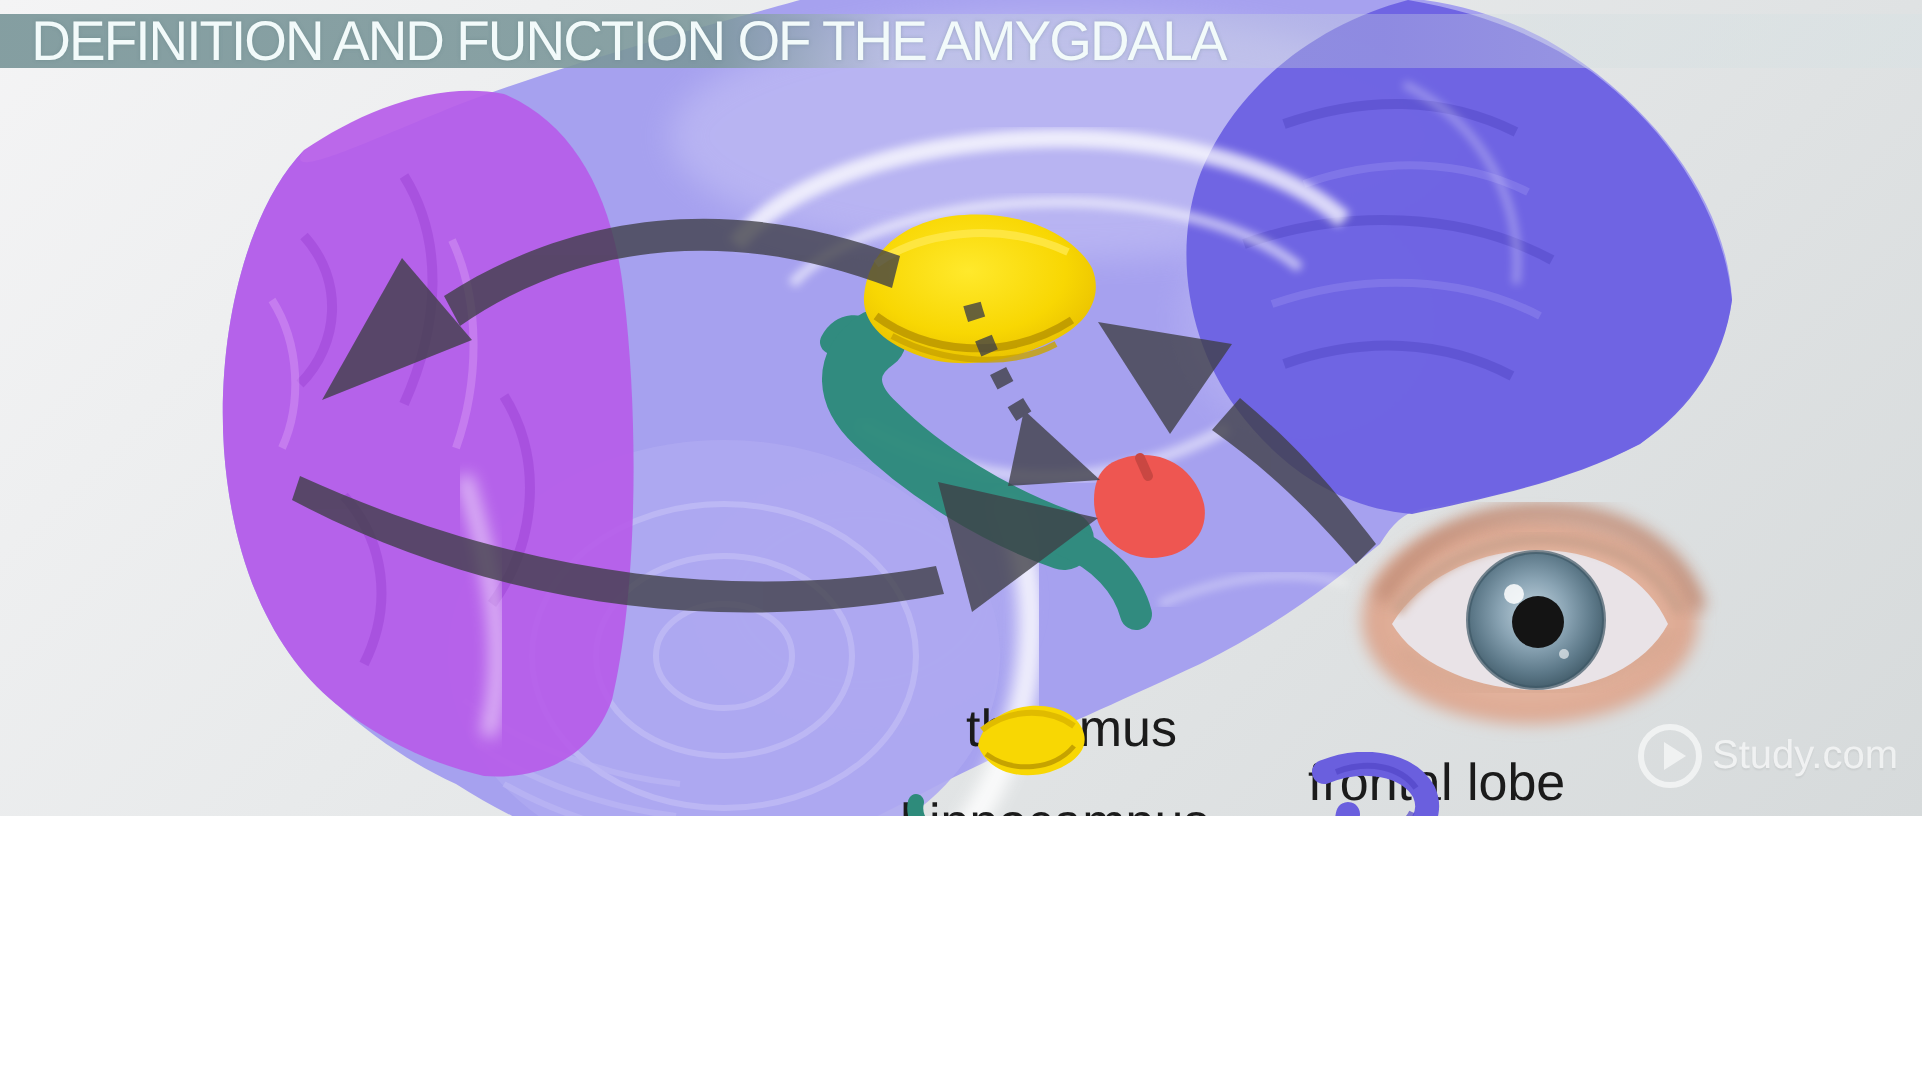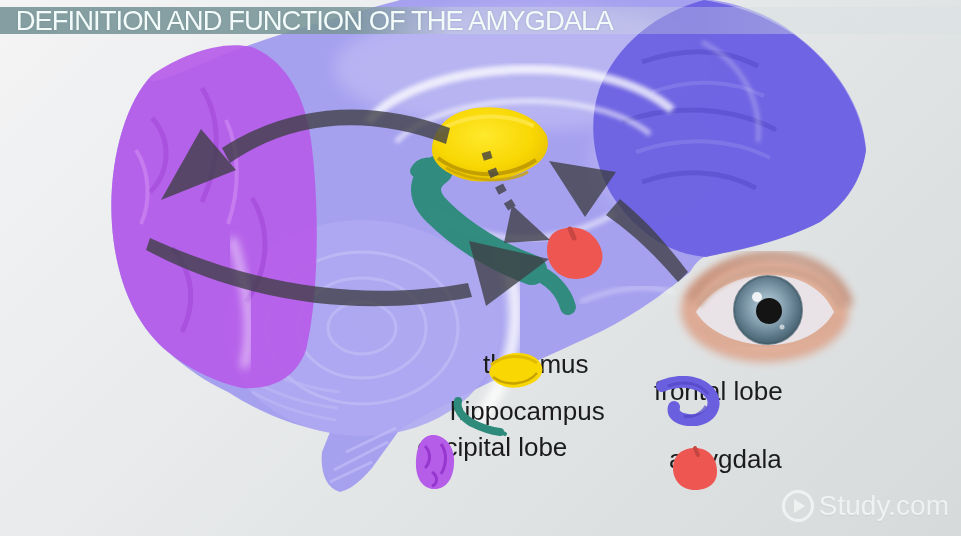--- a/index.html
+++ b/index.html
@@ -1,18 +1,18 @@
 <!DOCTYPE html>
 <html><head>
 <meta charset="utf-8">
 <style>
   html,body{margin:0;padding:0;}
   body{font-family:"Liberation Sans", sans-serif;}
   .stage{
-    position:relative;width:961px;height:536px;overflow:hidden;
+    position:relative;width:961px;height:408px;overflow:hidden;
     background:linear-gradient(135deg,#f4f4f5 0%,#e8eaeb 40%,#d6dadb 100%);
   }
   .stage svg{position:absolute;left:0;top:0;}
   
   .title-band{
     position:absolute;left:0;top:7px;width:961px;height:27px;
     background:linear-gradient(90deg,
       rgba(123,151,154,0.92) 0%,
       rgba(123,151,154,0.88) 37%,
       rgba(200,214,216,0.38) 47%,
@@ -48,21 +48,21 @@
   .wm-circle{
     width:26px;height:26px;border:3px solid #ffffff;border-radius:50%;
     display:flex;align-items:center;justify-content:center;
   }
   .wm-play{
     width:0;height:0;border-left:11px solid #ffffff;
     border-top:7px solid transparent;border-bottom:7px solid transparent;
     margin-left:4px;
   }
   .wm-text{
-    color:#ffffff;font-size:28px;font-weight:500;letter-spacing:0px;
+    color:#ffffff;font-size:20px;font-weight:500;letter-spacing:0px;
     text-shadow:0 1px 1px rgba(0,0,0,0.10);
   }
 </style>
 </head>
 <body>
 
 <div class="stage">
 
   <svg width="961" height="536" viewBox="0 0 961 536" aria-hidden="true">
     <defs>

